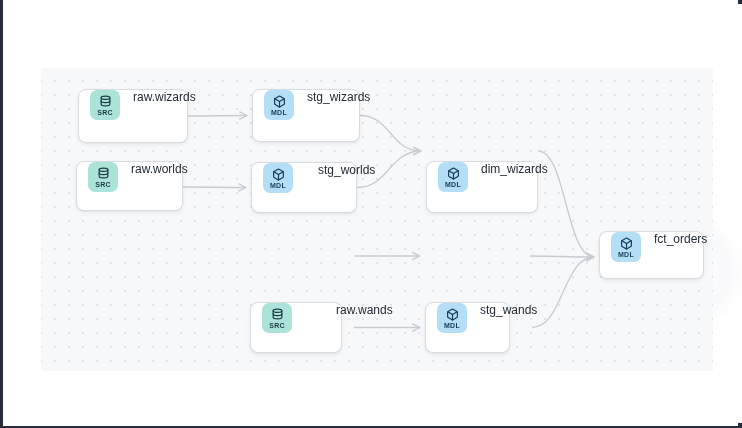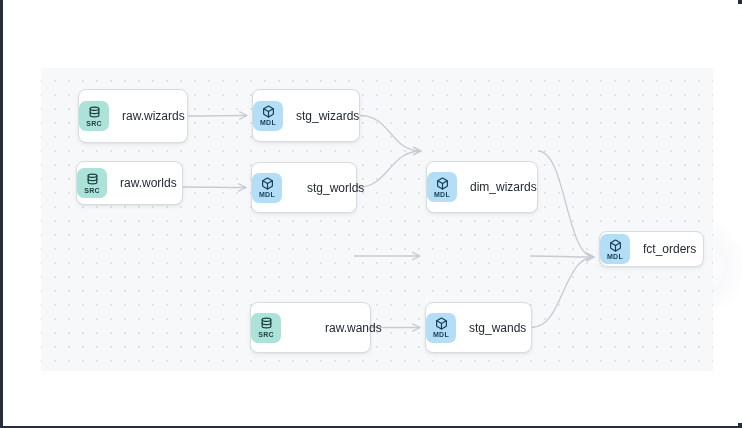--- a/index.html
+++ b/index.html
@@ -19,22 +19,22 @@
     background-color:var(--canvas-bg,#f7f8fa);
     background-image:radial-gradient(circle,var(--dot,#e0e3e8) 1px,rgba(0,0,0,0) 1.4px);
     background-size:14px 14px;background-position:7px 6px;
   }
   .edges{position:absolute;left:0;top:0;width:100%;height:100%;overflow:visible;}
   .edge{fill:none;stroke:var(--edge,#c7cbd2);stroke-width:1.3px;}
   .arrowhead-path{fill:none;stroke:var(--edge,#c7cbd2);stroke-width:1.4px;stroke-linecap:round;stroke-linejoin:round;}
 
   .nodes{position:absolute;left:0;top:0;width:100%;height:100%;}
   .node{
-    position:absolute;box-sizing:border-box;display:flex;align-items:center;
-    gap:13px;
+    position:absolute;box-sizing:border-box;display:flex;align-items:flex-start;
+    gap:13px;padding-left:11px;
     background:#ffffff;border:1px solid var(--node-border,#d8dbe0);border-radius:8px;
     box-shadow:0 1px 2px rgba(20,30,45,.05),0 2px 5px rgba(20,30,45,.05);
     cursor:pointer;
   }
   .node.highlight::before{
     content:"";position:absolute;z-index:-1;
     left:-42px;right:-48px;top:-28px;bottom:-62px;border-radius:50%;
     background:radial-gradient(closest-side,#ffffff 30%,rgba(252,252,253,.85) 55%,rgba(243,244,247,.55) 75%,rgba(243,244,247,0) 100%);
   }
   .badge{
@@ -92,21 +92,21 @@
             <svg width="13" height="13" viewBox="0 0 24 24" fill="none" stroke="currentColor" stroke-width="2.2" stroke-linecap="round" stroke-linejoin="round">
               <path d="M21 16V8a2 2 0 0 0-1-1.73l-7-4a2 2 0 0 0-2 0l-7 4A2 2 0 0 0 3 8v8a2 2 0 0 0 1 1.73l7 4a2 2 0 0 0 2 0l7-4A2 2 0 0 0 21 16z"></path>
               <polyline points="3.3 7 12 12 20.7 7"></polyline>
               <line x1="12" y1="22" x2="12" y2="12"></line>
             </svg>
           </span>
           <span class="badge-label">MDL</span>
         </span>
         <span class="node-label">stg_wizards</span>
       </div>
-      <div class="node" style="left: 35px; top: 93px; width: 107px; height: 44px;">
+      <div class="node" style="left: 35px; top: 93px; width: 107px; height: 50px;">
         <span class="badge" style="background:#abe3d8;color:#1c3a3f">
           <span class="badge-icon">
             <svg width="13" height="13" viewBox="0 0 24 24" fill="none" stroke="currentColor" stroke-width="2.2" stroke-linecap="round" stroke-linejoin="round">
               <ellipse cx="12" cy="5" rx="8" ry="3"></ellipse>
               <path d="M4 5v6c0 1.7 3.6 3 8 3s8-1.3 8-3V5"></path>
               <path d="M4 11v6c0 1.7 3.6 3 8 3s8-1.3 8-3v-6"></path>
             </svg>
           </span>
           <span class="badge-label">SRC</span>
         </span>
@@ -131,47 +131,47 @@
             <svg width="13" height="13" viewBox="0 0 24 24" fill="none" stroke="currentColor" stroke-width="2.2" stroke-linecap="round" stroke-linejoin="round">
               <path d="M21 16V8a2 2 0 0 0-1-1.73l-7-4a2 2 0 0 0-2 0l-7 4A2 2 0 0 0 3 8v8a2 2 0 0 0 1 1.73l7 4a2 2 0 0 0 2 0l7-4A2 2 0 0 0 21 16z"></path>
               <polyline points="3.3 7 12 12 20.7 7"></polyline>
               <line x1="12" y1="22" x2="12" y2="12"></line>
             </svg>
           </span>
           <span class="badge-label">MDL</span>
         </span>
         <span class="node-label">dim_wizards</span>
       </div>
-      <div class="node highlight" style="left: 558px; top: 163px; width: 105px; height: 36px;">
+      <div class="node highlight" style="left: 558px; top: 163px; width: 105px; height: 48px;">
         <span class="badge" style="background:#b4def6;color:#143d5c">
           <span class="badge-icon">
             <svg width="13" height="13" viewBox="0 0 24 24" fill="none" stroke="currentColor" stroke-width="2.2" stroke-linecap="round" stroke-linejoin="round">
               <path d="M21 16V8a2 2 0 0 0-1-1.73l-7-4a2 2 0 0 0-2 0l-7 4A2 2 0 0 0 3 8v8a2 2 0 0 0 1 1.73l7 4a2 2 0 0 0 2 0l7-4A2 2 0 0 0 21 16z"></path>
               <polyline points="3.3 7 12 12 20.7 7"></polyline>
               <line x1="12" y1="22" x2="12" y2="12"></line>
             </svg>
           </span>
           <span class="badge-label">MDL</span>
         </span>
         <span class="node-label">fct_orders</span>
       </div>
-      <div class="node" style="left: 209px; top: 234px; width: 121px; height: 51px; gap: 44px;">
+      <div class="node" style="left: 209px; top: 234px; width: 92px; height: 51px; gap: 44px;">
         <span class="badge" style="background:#abe3d8;color:#1c3a3f">
           <span class="badge-icon">
             <svg width="13" height="13" viewBox="0 0 24 24" fill="none" stroke="currentColor" stroke-width="2.2" stroke-linecap="round" stroke-linejoin="round">
               <ellipse cx="12" cy="5" rx="8" ry="3"></ellipse>
               <path d="M4 5v6c0 1.7 3.6 3 8 3s8-1.3 8-3V5"></path>
               <path d="M4 11v6c0 1.7 3.6 3 8 3s8-1.3 8-3v-6"></path>
             </svg>
           </span>
           <span class="badge-label">SRC</span>
         </span>
         <span class="node-label">raw.wands</span>
       </div>
-      <div class="node" style="left: 384px; top: 234px; width: 107px; height: 51px;">
+      <div class="node" style="left: 384px; top: 234px; width: 85px; height: 51px;">
         <span class="badge" style="background:#b4def6;color:#143d5c">
           <span class="badge-icon">
             <svg width="13" height="13" viewBox="0 0 24 24" fill="none" stroke="currentColor" stroke-width="2.2" stroke-linecap="round" stroke-linejoin="round">
               <path d="M21 16V8a2 2 0 0 0-1-1.73l-7-4a2 2 0 0 0-2 0l-7 4A2 2 0 0 0 3 8v8a2 2 0 0 0 1 1.73l7 4a2 2 0 0 0 2 0l7-4A2 2 0 0 0 21 16z"></path>
               <polyline points="3.3 7 12 12 20.7 7"></polyline>
               <line x1="12" y1="22" x2="12" y2="12"></line>
             </svg>
           </span>
           <span class="badge-label">MDL</span>
         </span>

